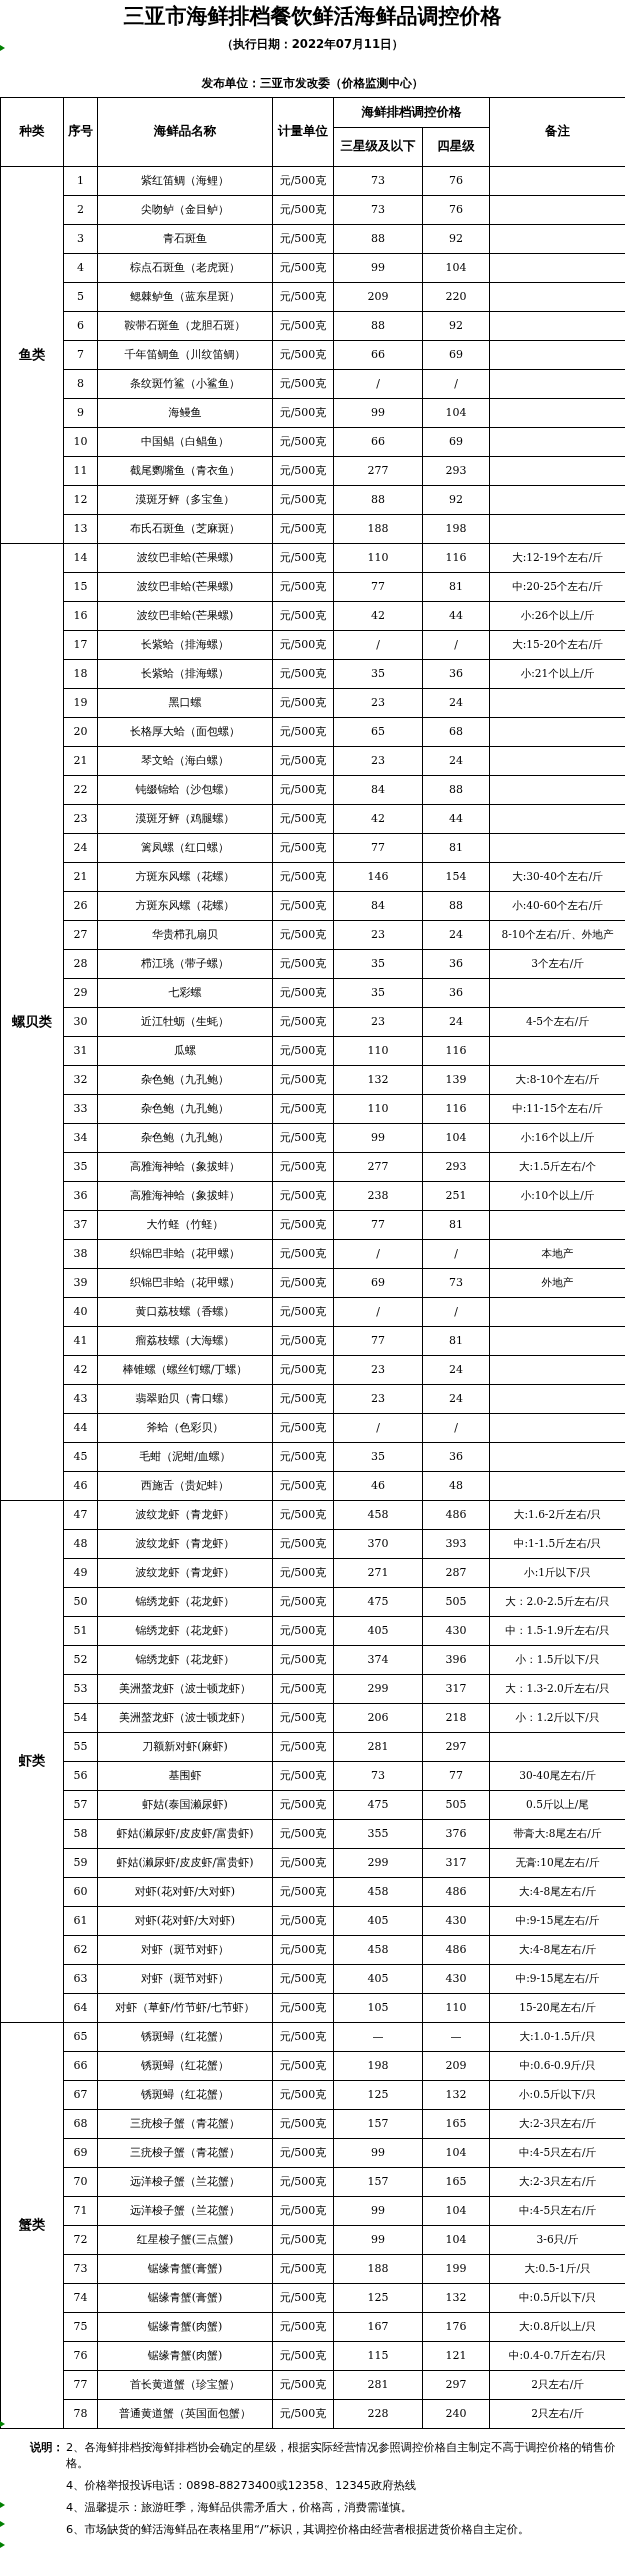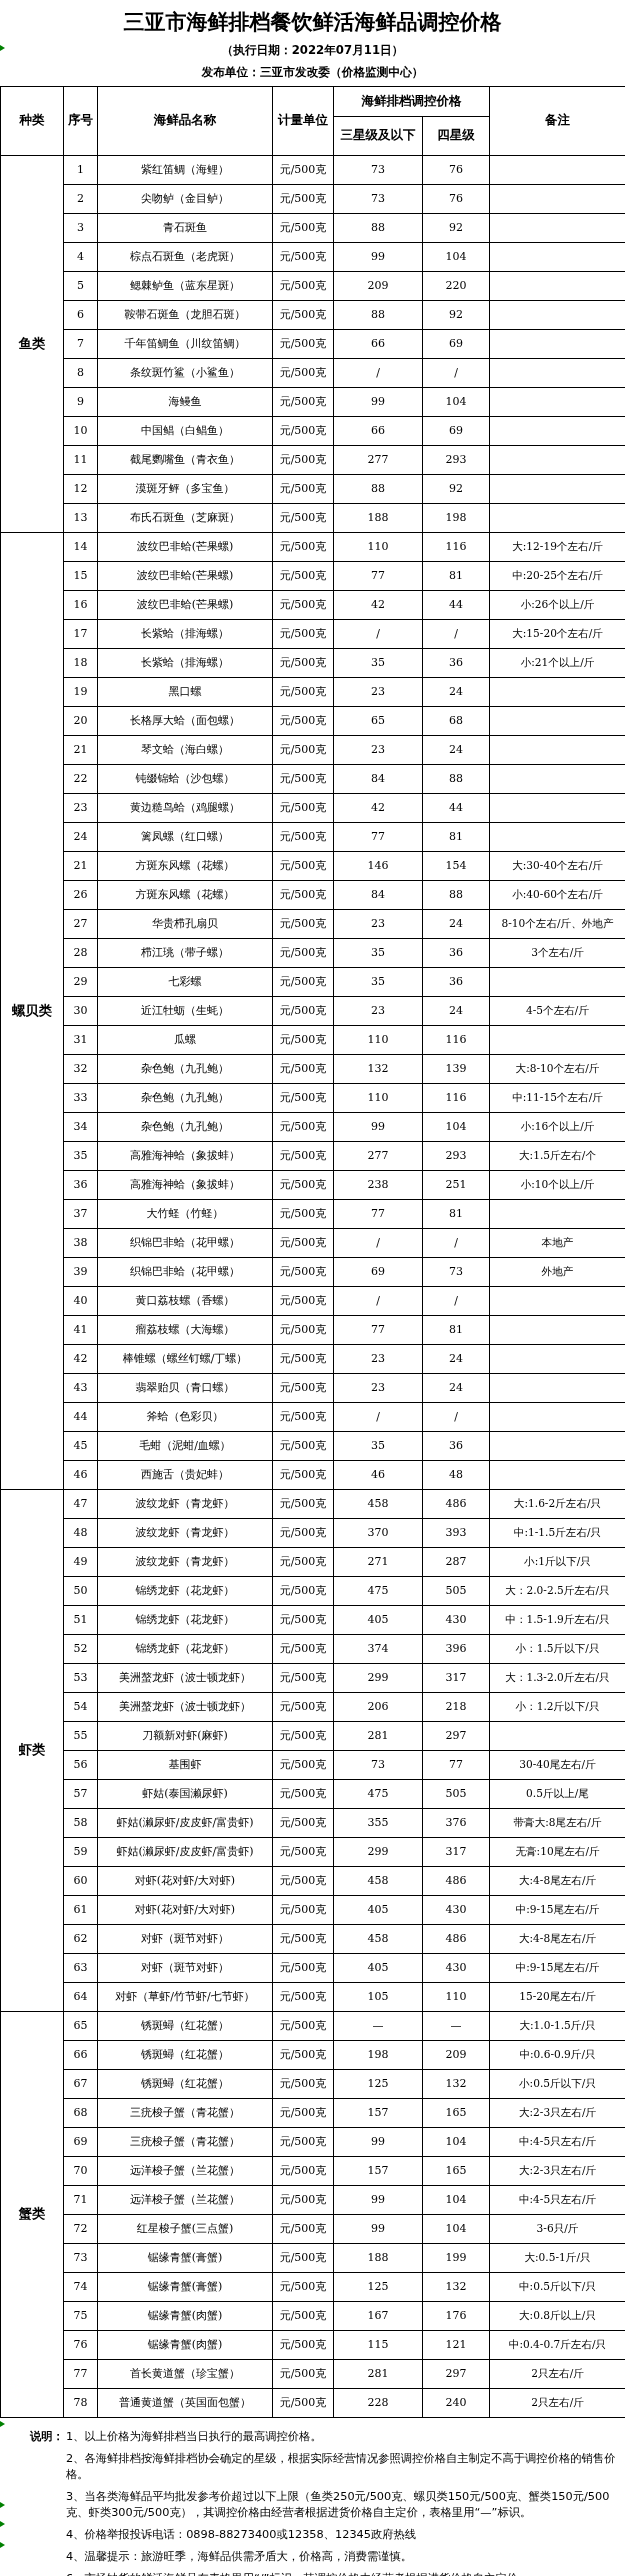--- a/index.html
+++ b/index.html
@@ -1,24 +1,24 @@
 <!DOCTYPE html>
 <html style="font-size:12.5px"><head>
 <meta charset="utf-8">
 <style>
   html,body{margin:0;padding:0;background:#ffffff;}
   body{width:625px;height:2576px;position:relative;color:#000;
        font-family:"DejaVu Serif","Liberation Serif",serif;}
-  .titleblock{text-align:center;padding-top:10px;}
+  .titleblock{text-align:center;padding-top:4px;}
   .title{font-family:"DejaVu Sans","Liberation Sans",sans-serif;
          font-weight:bold;font-size:21px;line-height:25px;}
   .subtitle{font-family:"DejaVu Sans","Liberation Sans",sans-serif;
             font-weight:bold;font-size:11.7px;margin-top:8px;}
   .publisher{font-family:"DejaVu Sans","Liberation Sans",sans-serif;
-             font-weight:bold;font-size:11.7px;margin-top:7px;margin-bottom:5.5px;}
+             font-weight:bold;font-size:11.7px;margin-top:24px;margin-bottom:5.5px;}
   table{border-collapse:collapse;table-layout:fixed;width:625px;
         border:1.6px solid #000;}
   th,td{border:0.8px solid #000;text-align:center;vertical-align:middle;
         padding:0.8px 1.6px;overflow:hidden;}
   th{font-family:"DejaVu Sans","Liberation Sans",sans-serif;
      font-weight:bold;font-size:12.5px;margin-top:24px;}
   thead tr.tier1 th{height:28px;}
   thead tr.tier2 th{height:36px;}
   tbody tr{height:29px;}
   col.c-cat{width:63px;}  col.c-no{width:34px;}   col.c-name{width:175px;}
@@ -246,21 +246,21 @@
       <tr>
         <td class="c-no">22</td>
         <td class="c-name">钝缀锦蛤（沙包螺）</td>
         <td class="c-unit">元/500克</td>
         <td class="c-p3">84</td>
         <td class="c-p4">88</td>
         <td class="c-remark"></td>
       </tr>
       <tr>
         <td class="c-no">23</td>
-        <td class="c-name">黄边糙鸟蛤（鸡腿螺）</td>
+        <td class="c-name">漠斑牙鲆（鸡腿螺）</td>
         <td class="c-unit">元/500克</td>
         <td class="c-p3">42</td>
         <td class="c-p4">44</td>
         <td class="c-remark"></td>
       </tr>
       <tr>
         <td class="c-no">24</td>
         <td class="c-name">篱凤螺（红口螺）</td>
         <td class="c-unit">元/500克</td>
         <td class="c-p3">77</td>
@@ -699,23 +699,21 @@
         <td class="c-unit">元/500克</td>
         <td class="c-p3">228</td>
         <td class="c-p4">240</td>
         <td class="c-remark">2只左右/斤</td>
       </tr>
     </tbody>
 </table>
 
 <div class="notes">
   <div class="notes-label">说明：</div>
-  <div class="note-item">1、以上价格为海鲜排档当日执行的最高调控价格。</div>
   <div class="note-item">2、各海鲜排档按海鲜排档协会确定的星级，根据实际经营情况参照调控价格自主制定不高于调控价格的销售价格。</div>
-  <div class="note-item">3、当各类海鲜品平均批发参考价超过以下上限（鱼类250元/500克、螺贝类150元/500克、蟹类150元/500克、虾类300元/500克），其调控价格由经营者根据进货价格自主定价，表格里用“—”标识。</div>
   <div class="note-item">4、价格举报投诉电话：0898-88273400或12358、12345政府热线</div>
   <div class="note-item">4、温馨提示：旅游旺季，海鲜品供需矛盾大，价格高，消费需谨慎。</div>
   <div class="note-item">6、市场缺货的鲜活海鲜品在表格里用“/”标识，其调控价格由经营者根据进货价格自主定价。</div>
 </div>
 
 <div class="marker" style="top:45px"></div>
 <div class="marker" style="top:2421px"></div>
 <div class="marker" style="top:2502px"></div>
 <div class="marker" style="top:2521px"></div>
 <div class="marker" style="top:2542px"></div>

